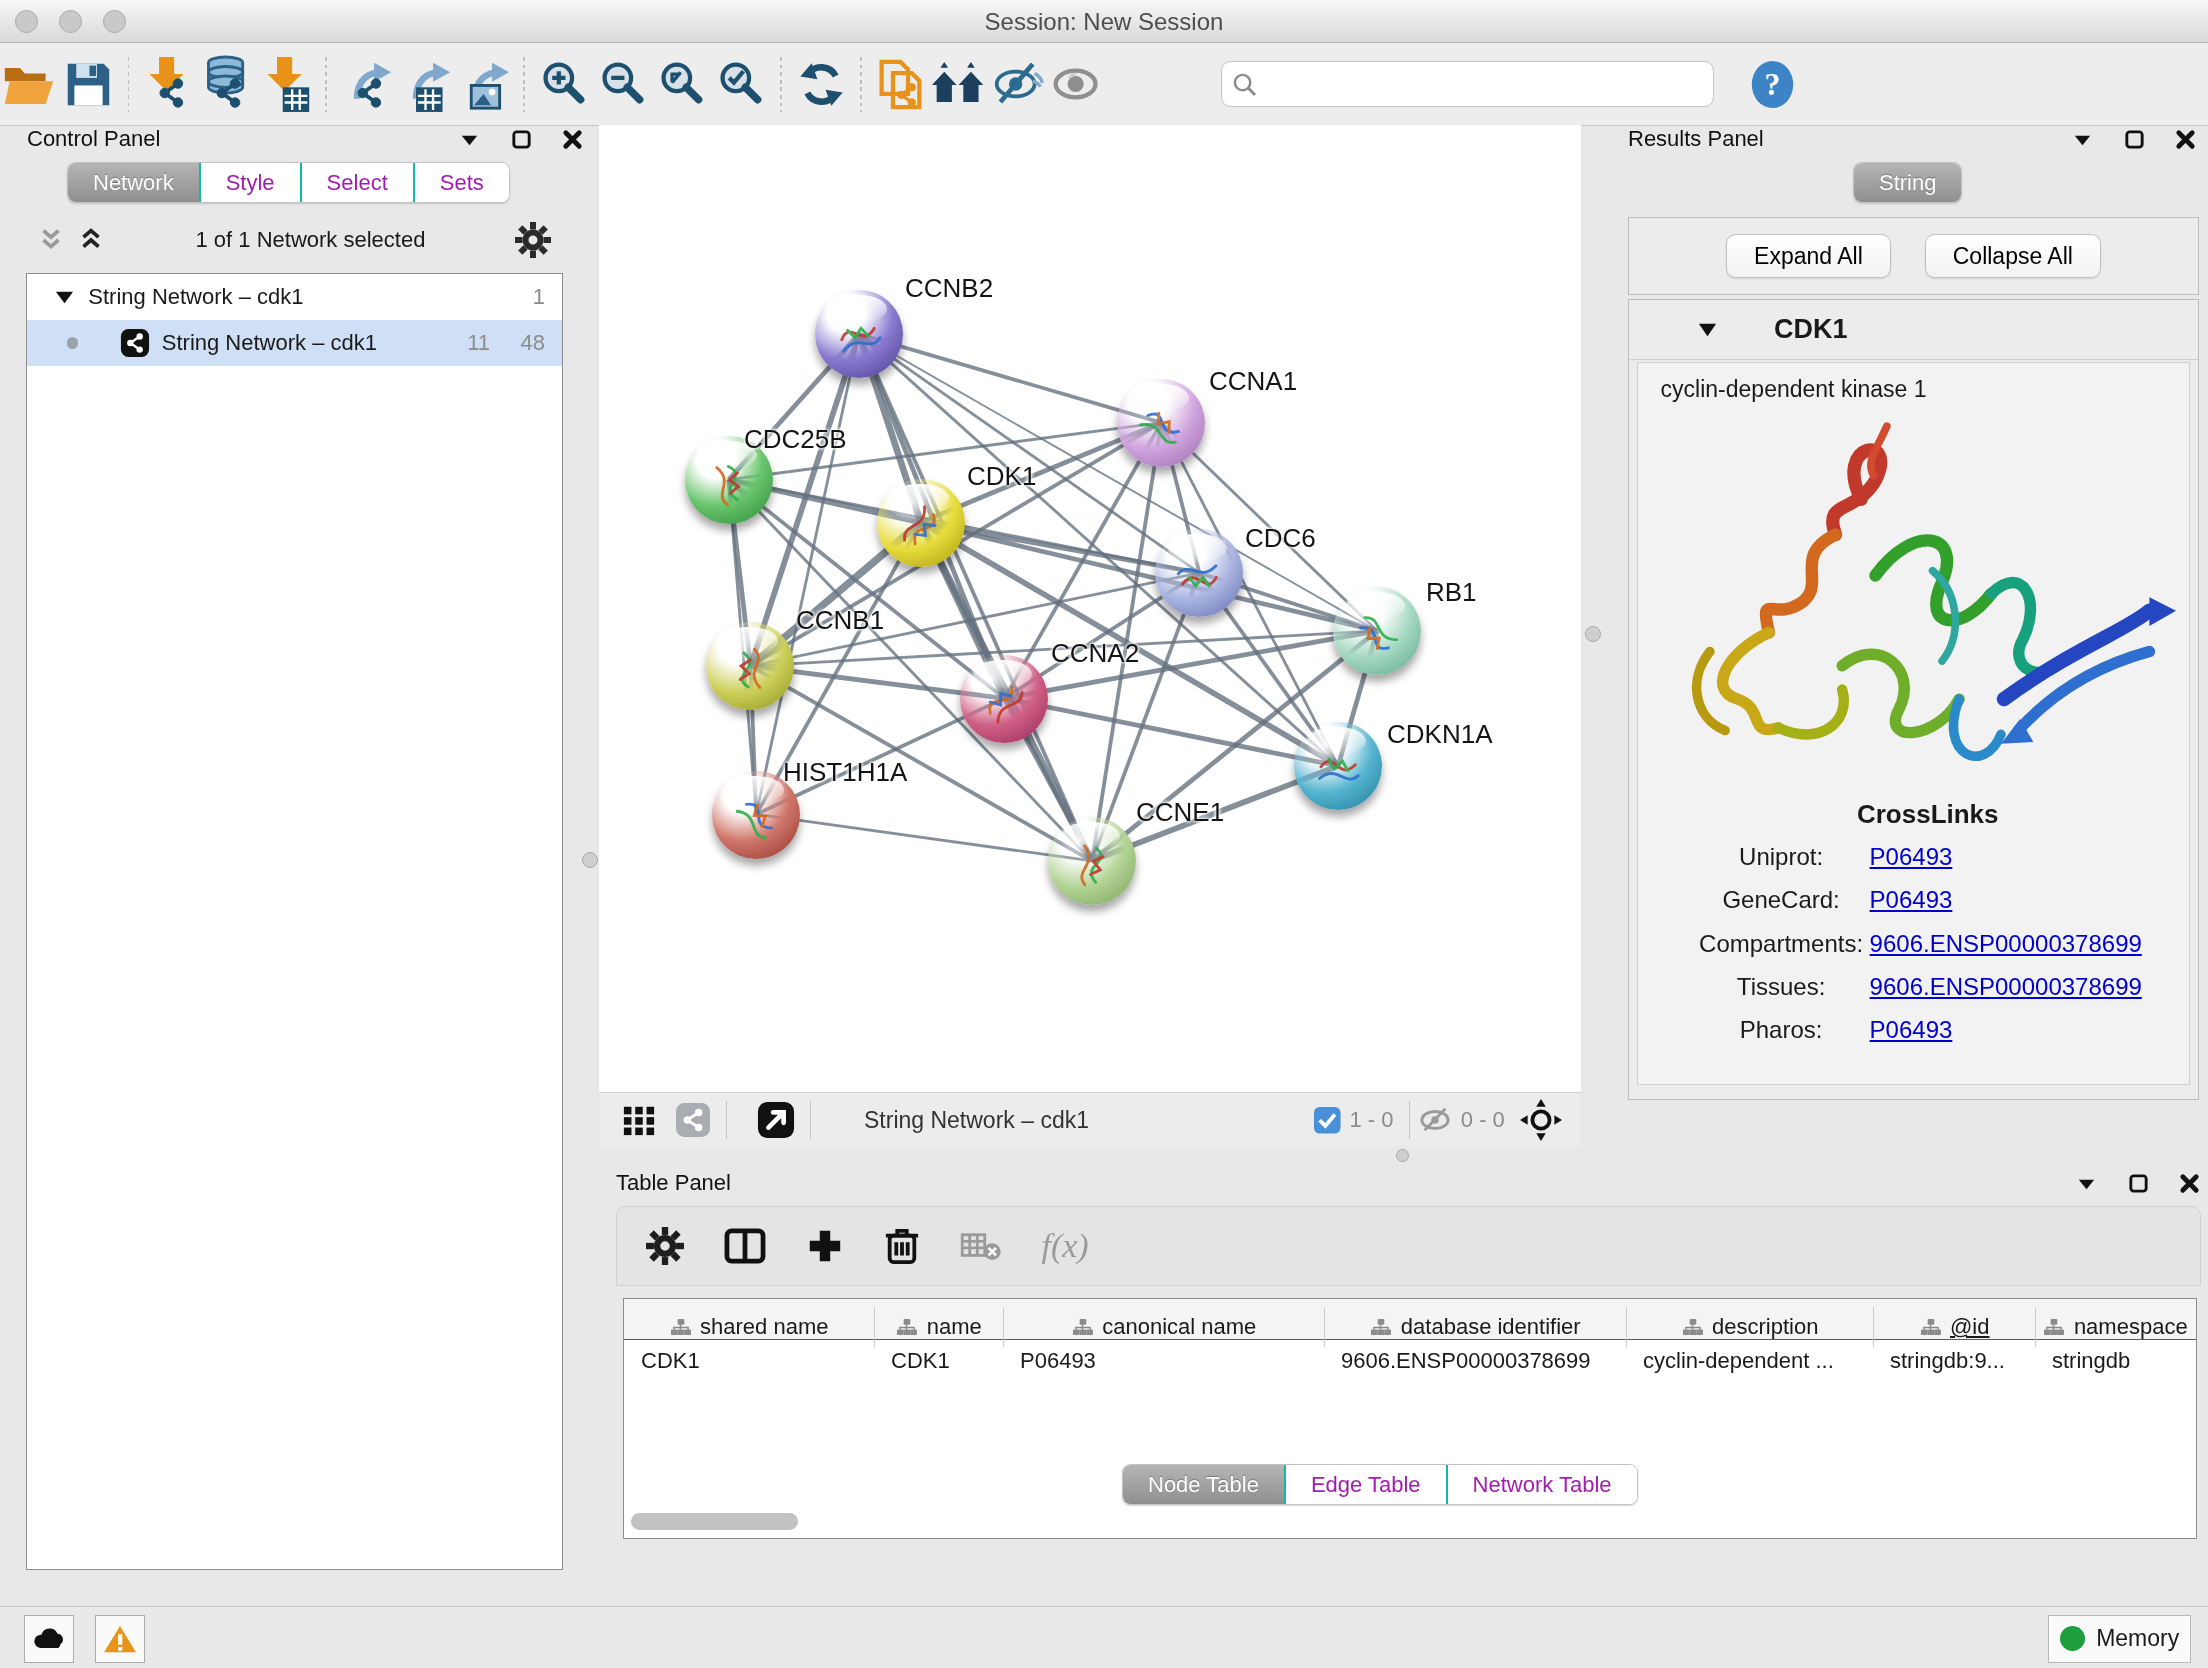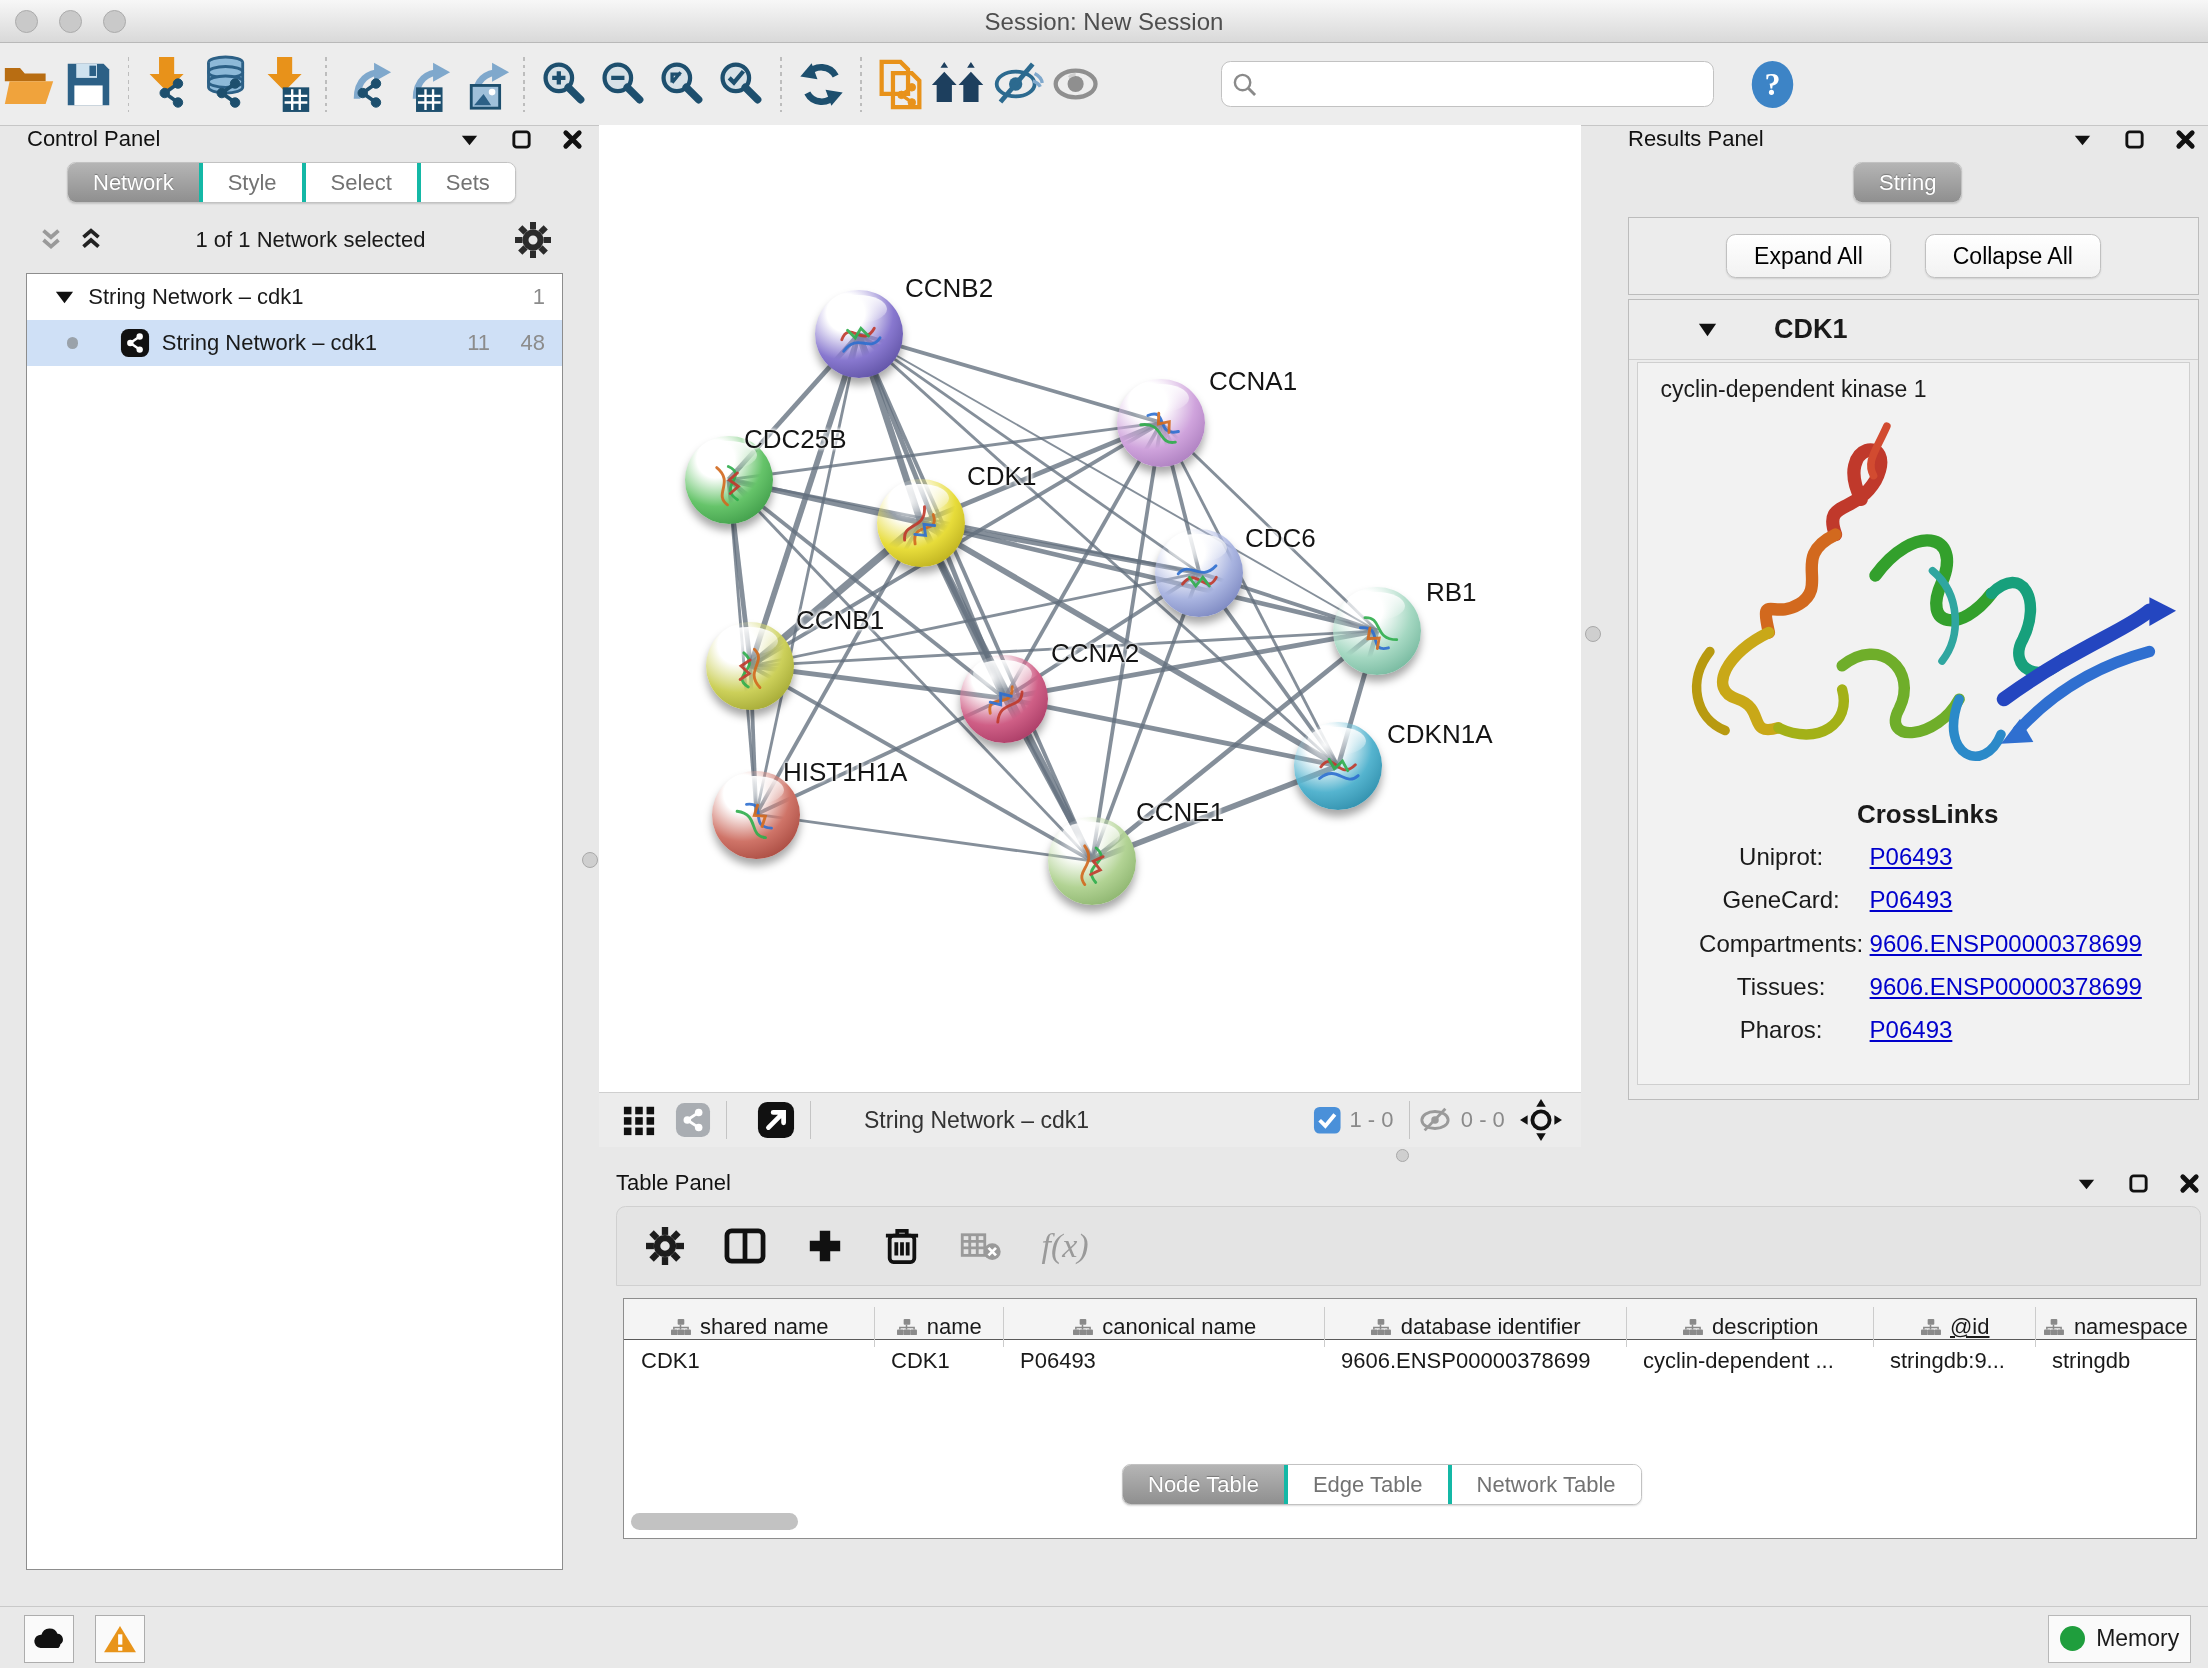--- a/index.html
+++ b/index.html
@@ -21,21 +21,21 @@
     background-image:repeating-linear-gradient(#bdbdbd 0 3.8px,transparent 3.8px 7.6px);}
   .searchbox{margin-left:114px;width:472px;height:44px;background:#fff;border:1.9px solid #c2c2c2;
     border-radius:9.5px;display:flex;align-items:center;padding:0 9.5px;}
   .searchbox input{border:none;outline:none;font-size:21px;width:399px;background:transparent;
     font-family:"Liberation Sans",sans-serif;}
   
   .panel-title{font-size:22px;color:#111;}
   .panel-icons{display:flex;gap:28.5px;align-items:center;}
   .tabseg{display:flex;border:1px solid #c2c2c2;border-radius:8.6px;overflow:hidden;background:#fff;
     box-shadow:0 1px 1.9px rgba(0,0,0,.15);}
-  .tabseg .seg{padding:6.7px 25px;font-size:22px;background:#fff;color:#737373;border-left:4px solid #14b8a6;}
+  .tabseg .seg{padding:6.7px 25px;font-size:22px;background:#fff;color:#a21caf;border-left:2px solid #14b8a6;}
   .tabseg .seg:first-child{border-left:none;}
   .tabseg .seg.sel{background:linear-gradient(#b5b5b5,#8f8f8f);color:#fff;text-shadow:0 -1px 1px rgba(0,0,0,.3);}
   
   .ctl-header{left:27px;top:126px;gap:8px;}
   .ctl-tabs{left:67px;top:162px;}
   .ctl-status{left:7.6px;top:221px;width:557px;height:38px;display:flex;align-items:center;}
   .ctl-status .txt{flex:1;text-align:center;font-size:22px;}
   .treebox{left:26px;top:273px;width:535px;height:1295px;background:#fff;border:1.9px solid #8d8d8d;}
   .trow{height:46px;display:flex;align-items:center;font-size:22px;position:relative;}
   .trow.sel{background:#cfe0f6;}

